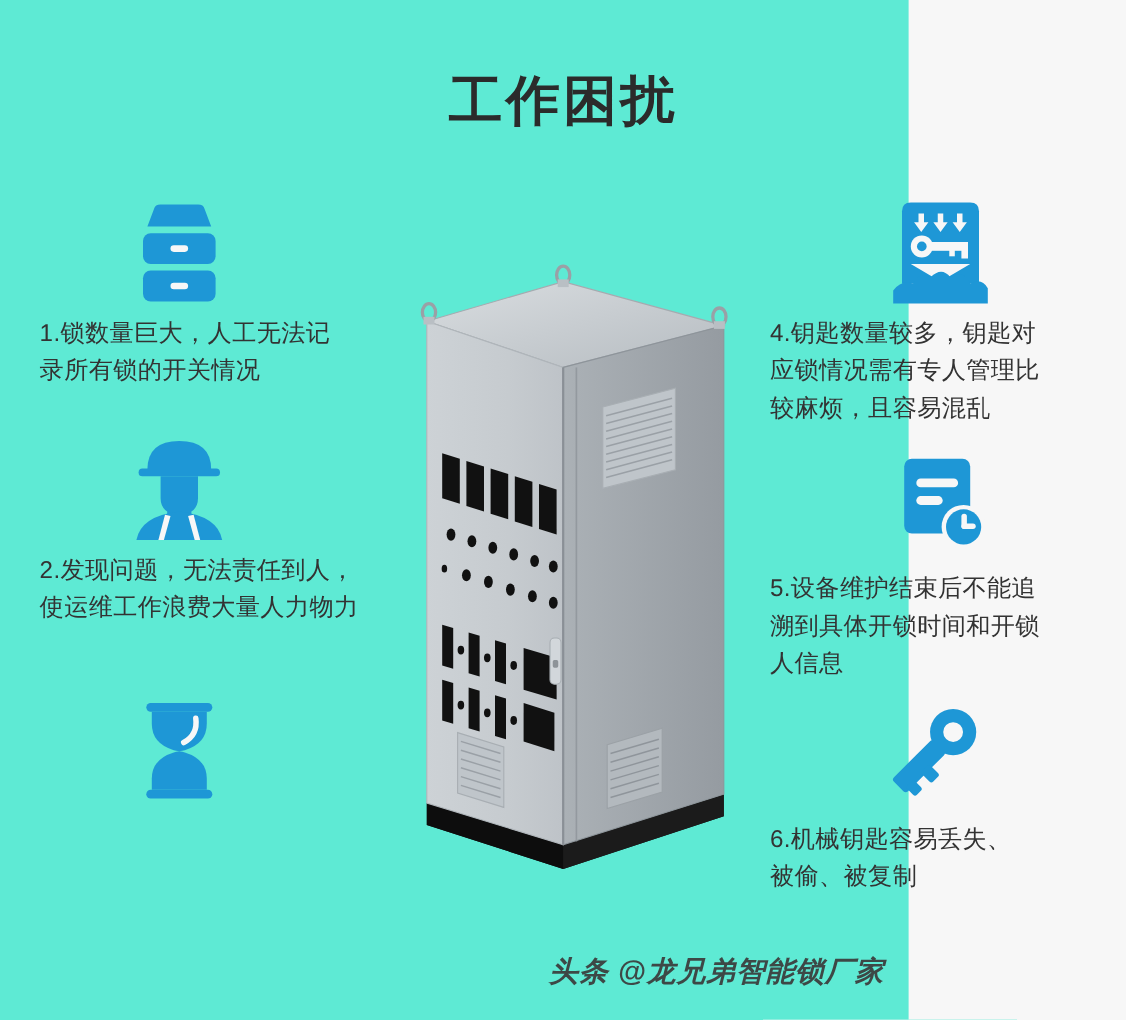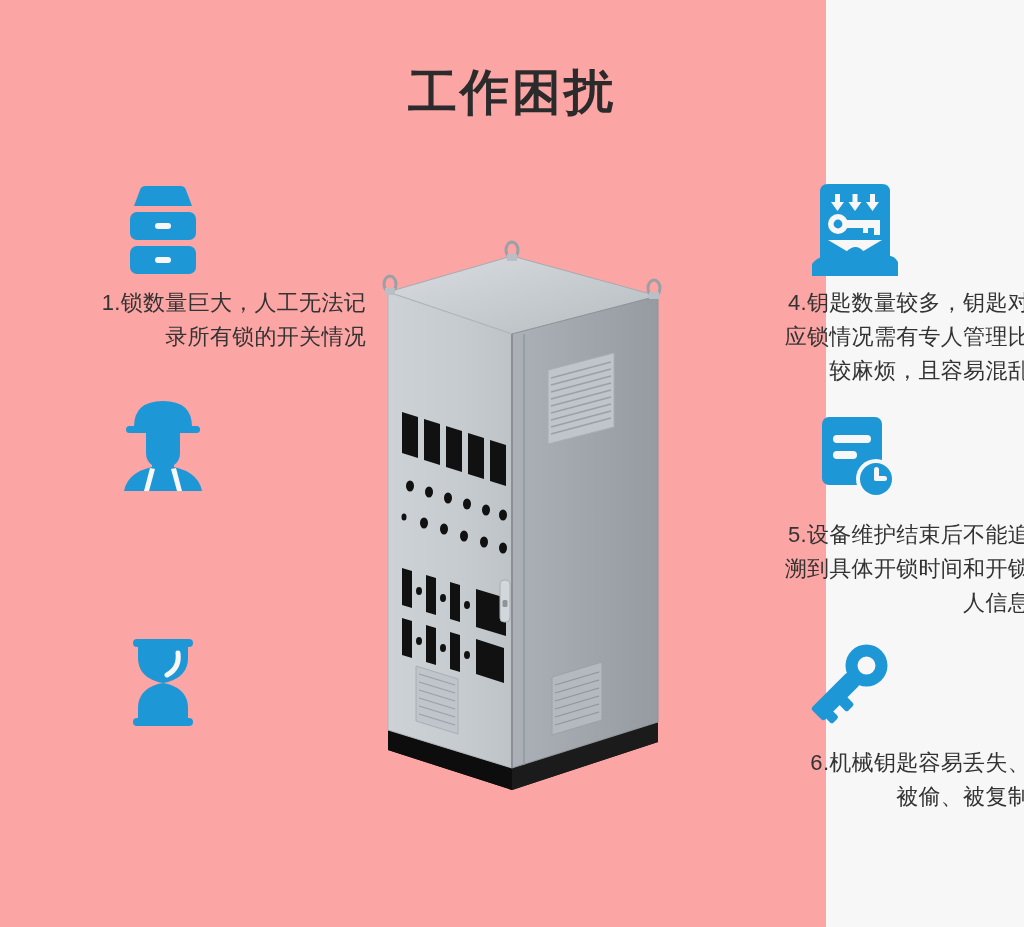--- a/index.html
+++ b/index.html
@@ -13,21 +13,21 @@
     font-family: "Liberation Sans", "DejaVu Sans", sans-serif;
     overflow: hidden;
     position: relative;
     -webkit-font-smoothing: antialiased;
   }
 
   .page {
     position: relative;
     width: 826px;
     height: 927px;
-    background: #fca5a5;
+    background: #5eead4;
   }
 
   
   .title {
     position: absolute;
     top: 62px;
     left: 0;
     width: 1024px;
     text-align: center;
     font-size: 49px;
@@ -56,21 +56,20 @@
   }
   .col-right .icon-wrap { margin-left: 100px; }
   .icon-wrap svg { display: block; width: 100%; height: 100%; }
 
   .item-text {
     font-size: 22px;
     line-height: 34px;
     color: #333333;
     letter-spacing: 0.3px;
     white-space: pre-line;
-    text-align: right;
   }
 
   
   .item-1 { top: 0px; }
   .item-2 { top: 215px; }
   .item-3 { top: 452px; }
   .item-4 { top: 0px; }
   .item-5 { top: 232px; }
   .item-6 { top: 460px; }
 
@@ -132,20 +131,22 @@
           <rect x="18" y="31" width="74" height="7" rx="3.5" fill="#1e97d6"></rect>
 
           <path d="M38 38 L72 38 L72 58 Q72 66 66 70 L66 76 L44 76 L44 70 Q38 66 38 58 Z" fill="#1e97d6"></path>
 
           <path d="M55 70 Q20 74 16 96 L94 96 Q90 74 55 70 Z" fill="#1e97d6"></path>
 
           <path d="M42 73 L36 96 L41 96 L47 74 Z" fill="#f7f7f7"></path>
           <path d="M68 73 L74 96 L69 96 L63 74 Z" fill="#f7f7f7"></path>
         </svg>
       </div>
+      <div class="item-text">2.发现问题，无法责任到人，
+使运维工作浪费大量人力物力</div>
     </div>
 
     <div class="item item-3">
       <div class="icon-wrap">
         <svg viewBox="0 0 110 100" xmlns="http://www.w3.org/2000/svg">
 
           <rect x="25" y="7" width="60" height="8" rx="4" fill="#1e97d6"></rect>
 
           <rect x="25" y="86" width="60" height="8" rx="4" fill="#1e97d6"></rect>
 
@@ -352,14 +353,15 @@
           <line x1="203" y1="463" x2="247" y2="450"></line>
           <line x1="203" y1="471" x2="247" y2="458"></line>
           <line x1="203" y1="479" x2="247" y2="466"></line>
           <line x1="203" y1="487" x2="247" y2="474"></line>
           <line x1="203" y1="495" x2="247" y2="482"></line>
         </g>
       </g>
     </svg>
   </div>
 
+  <div class="watermark">头条 @龙兄弟智能锁厂家</div>
 
 </div>
 
 </body></html>

